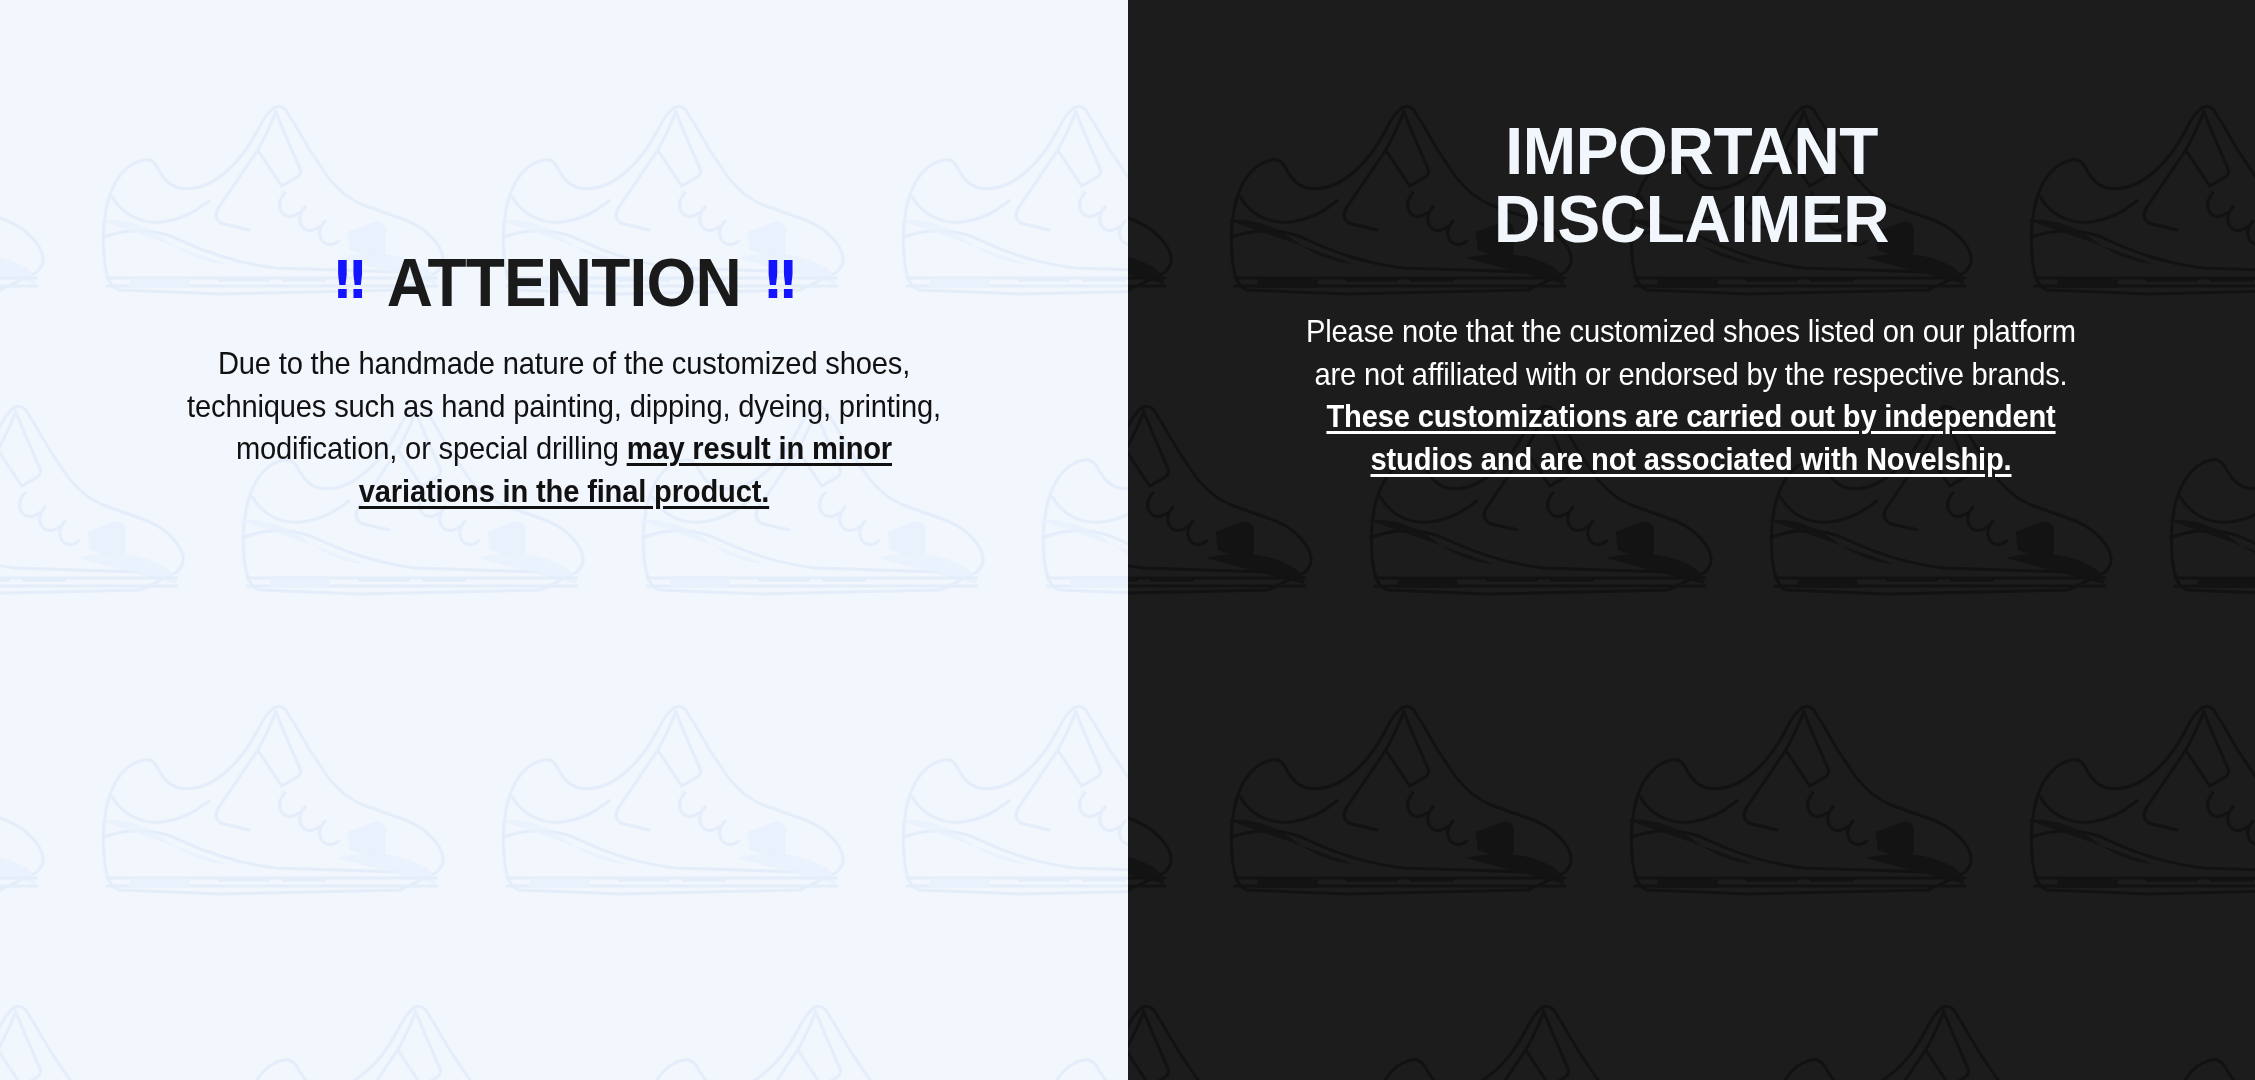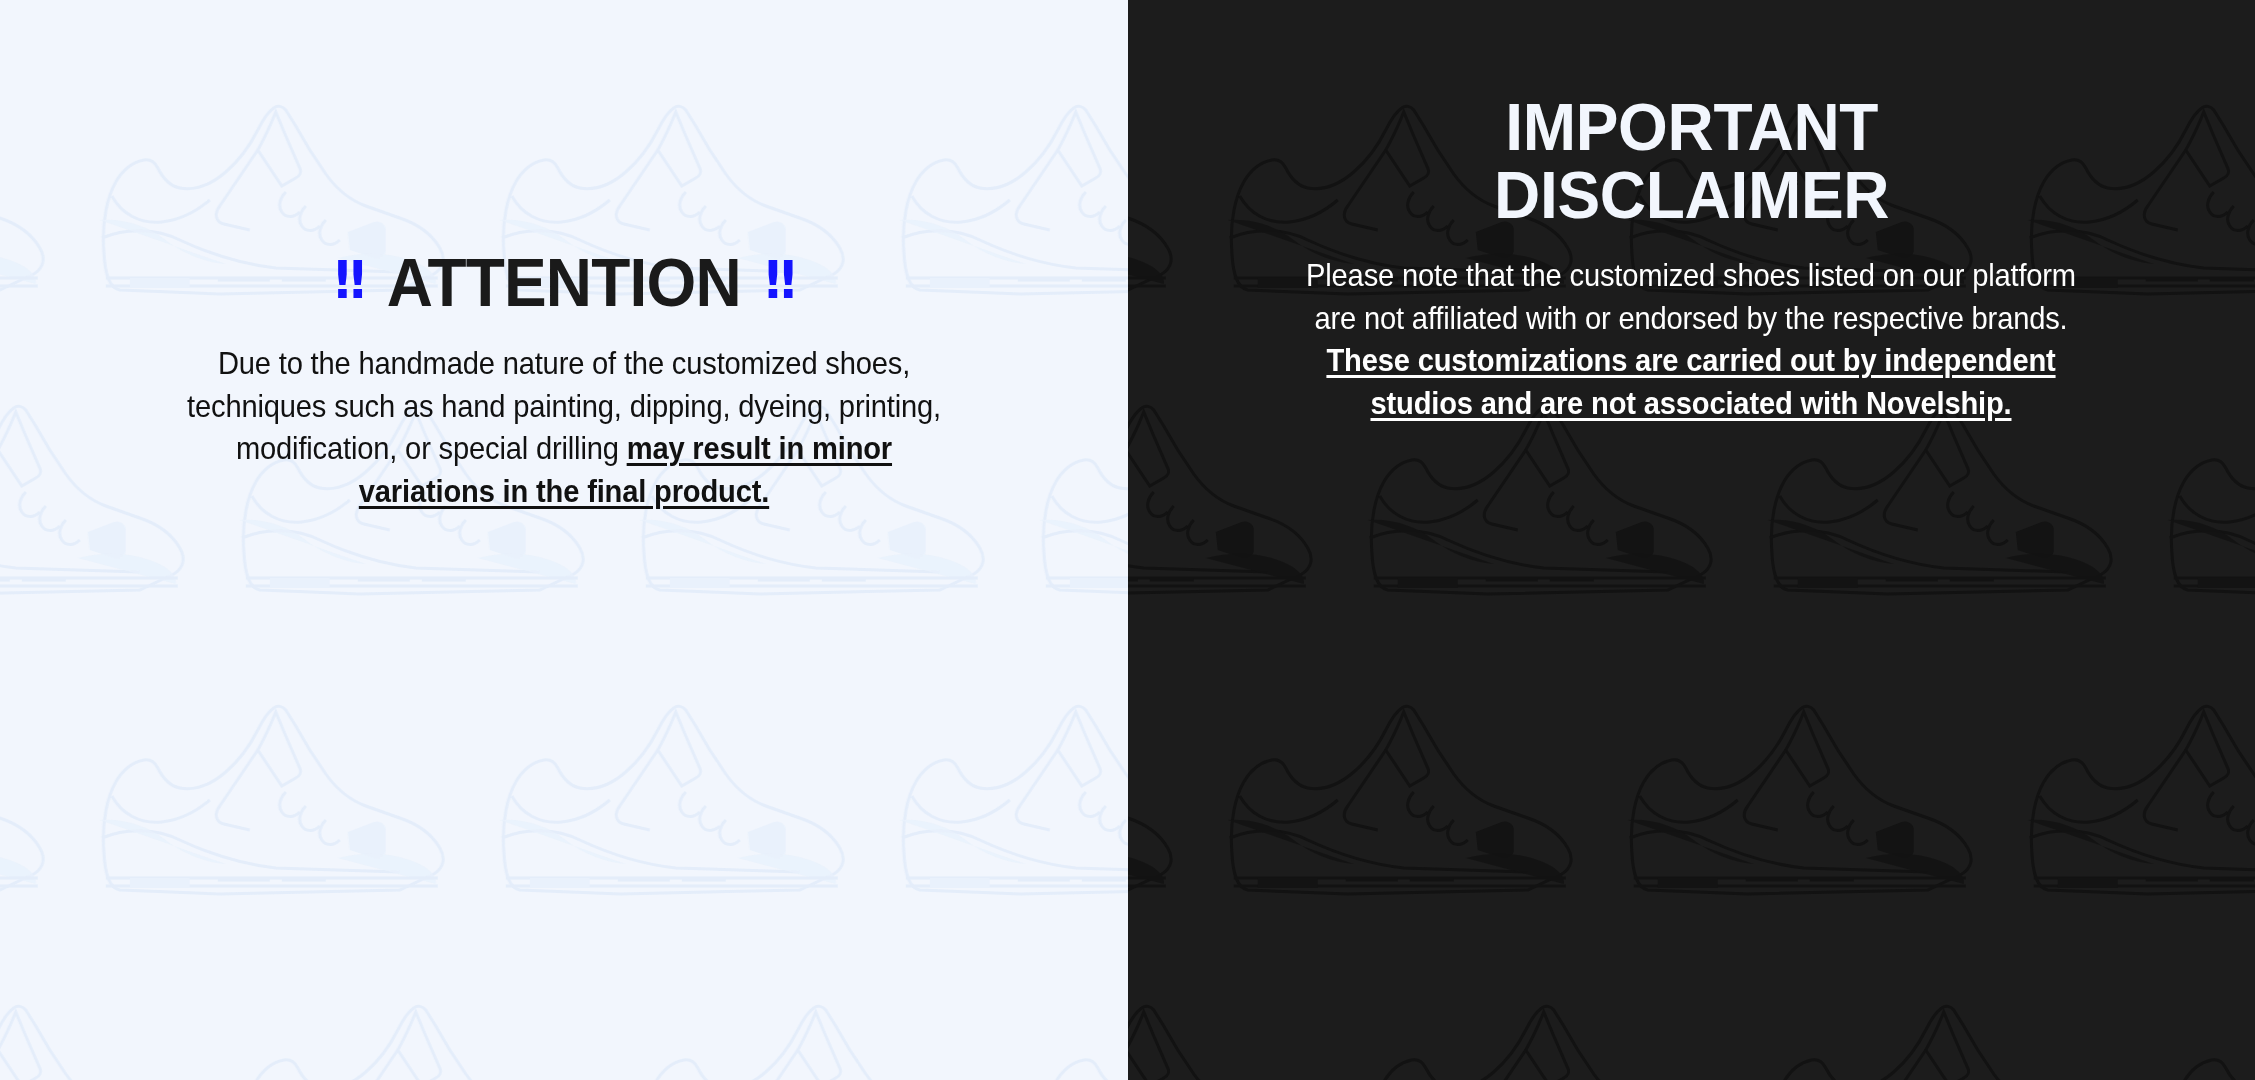--- a/index.html
+++ b/index.html
@@ -74,21 +74,21 @@
     font-family:"DejaVu Sans", sans-serif;
     letter-spacing:-0.06em;
     font-weight:bold;
     line-height:1;
     position:relative;
     top:-2px;
   }
   .heading-left-word { font-weight:bold; }
 
   
-  .content-right { padding-top:94px; }
+  .content-right { padding-top:118px;gap:32px; }
   .heading-right {
     font-size:66px;
     color:#F2F6FD;
     letter-spacing:-0.005em;
     transform:scaleX(0.97);
   }
   .heading-right .hr-line { display:block; }
   .heading-right .hr-line + .hr-line { margin-top:2px; }
 
   

